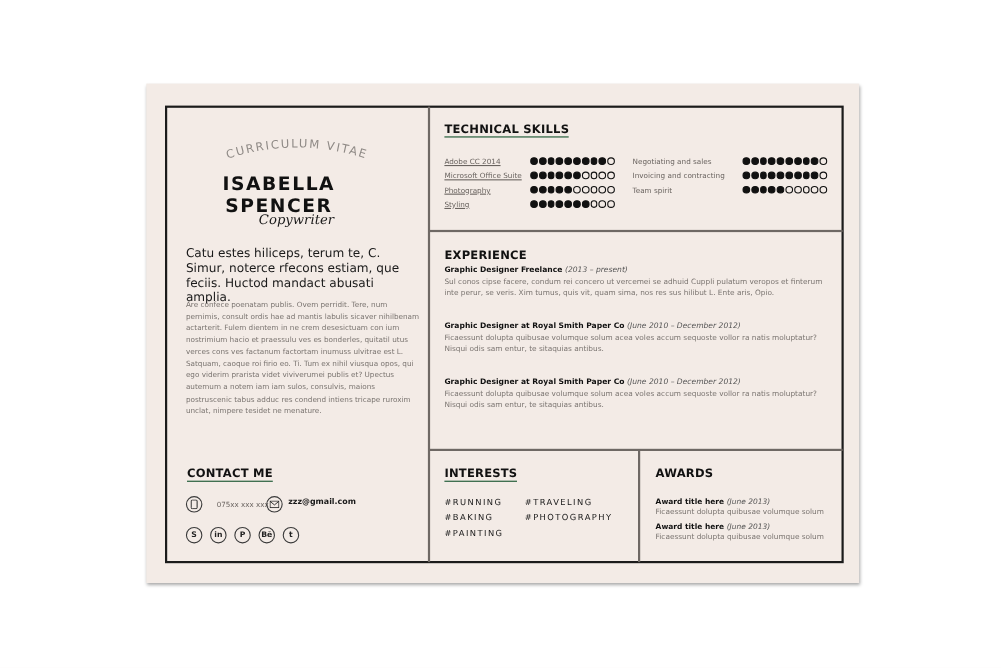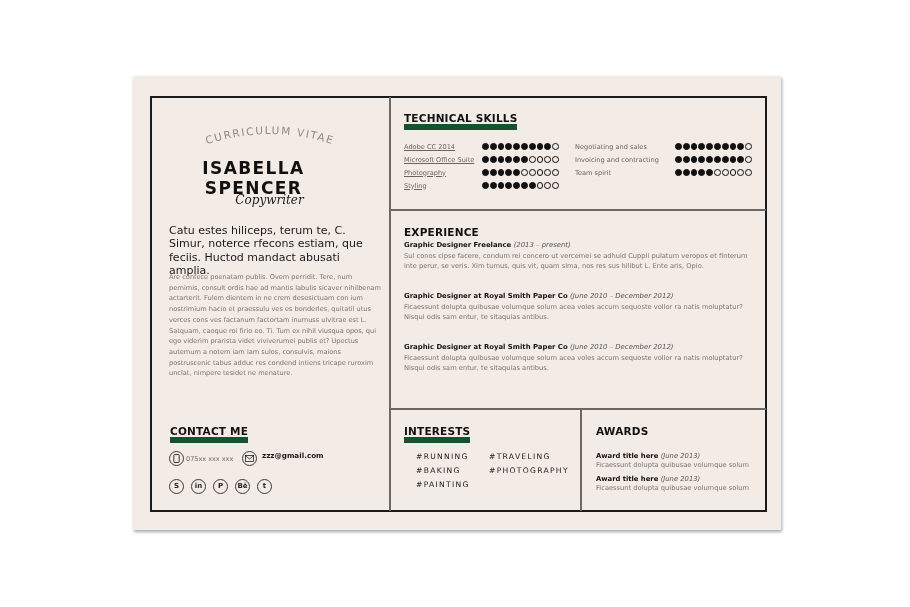--- a/index.html
+++ b/index.html
@@ -42,24 +42,24 @@
   .intro {
     position: absolute; left: 169px; top: 224px; width: 215px;
     font-size: 11px; line-height: 13.4px; color: #1a1a1a;
   }
   .bio {
     position: absolute; left: 169px; top: 272px; width: 215px;
     font-size: 6.6px; line-height: 10.7px; color: #7a7470;
   }
   .sec-title {
     position: absolute; font-weight: bold; font-size: 10.5px; color: #111;
-    border-bottom: 6px solid #14532d; padding-bottom: 0px; letter-spacing: 0.2px;
+    border-bottom: 1px solid #14532d; padding-bottom: 0px; letter-spacing: 0.2px;
   }
   .contact-title { left: 170px; top: 425px; }
-  .phone { position: absolute; left: 169px; top: 451px; display: flex; align-items: center; gap: 2px; }
+  .phone { position: absolute; left: 169px; top: 451px; display: flex; align-items: center; gap: 13px; }
   .email { position: absolute; left: 242px; top: 451px; display: flex; align-items: flex-start; gap: 5px; }
   .circle-ico {
     width: 15px; height: 15px; border: 1px solid #3a3a3a; border-radius: 50%;
     display: flex; align-items: center; justify-content: center;
     font-size: 7px; font-weight: bold; color: #222; line-height: 1;
   }
   .phone-val { font-size: 6.5px; color: #6a6460; }
   .email-val { font-size: 7.2px; font-weight: bold; color: #1a1a1a; }
   .socials { position: absolute; left: 169px; top: 479px; display: flex; gap: 7px; }
   .socials .circle-ico { width: 15px; height: 15px; }
@@ -82,21 +82,21 @@
   .exp-list { position: absolute; left: 404px; top: 241px; width: 355px; }
   .job { margin-bottom: 21px; }
   .job-head { font-size: 6.9px; font-weight: bold; color: #111; line-height: 9px; }
   .job-date { font-weight: normal; font-style: italic; color: #555; }
   .job-desc { font-size: 6.7px; color: #7a7470; line-height: 9.5px; margin-top: 2px; }
 
   
   .int-title { left: 404px; top: 425px; }
   .interests { position: absolute; left: 404px; top: 452px; display: grid;
     grid-template-columns: 73px auto; row-gap: 5px; }
-  .tag { font-size: 7.6px; letter-spacing: 1.3px; color: #1a1a1a; margin-left: 12px; }
+  .tag { font-size: 7.6px; letter-spacing: 1.3px; color: #1a1a1a; }
 
   
   .aw-title { left: 596px; top: 425px; border-bottom: none; }
   .awards { position: absolute; left: 596px; top: 452px; width: 165px; }
   .award { margin-bottom: 5px; }
   .award-head { font-size: 6.8px; font-weight: bold; color: #111; line-height: 9px; }
   .award-date { font-weight: normal; font-style: italic; color: #555; }
   .award-desc { font-size: 6.7px; color: #7a7470; line-height: 9px; }
 </style>
 </head>

